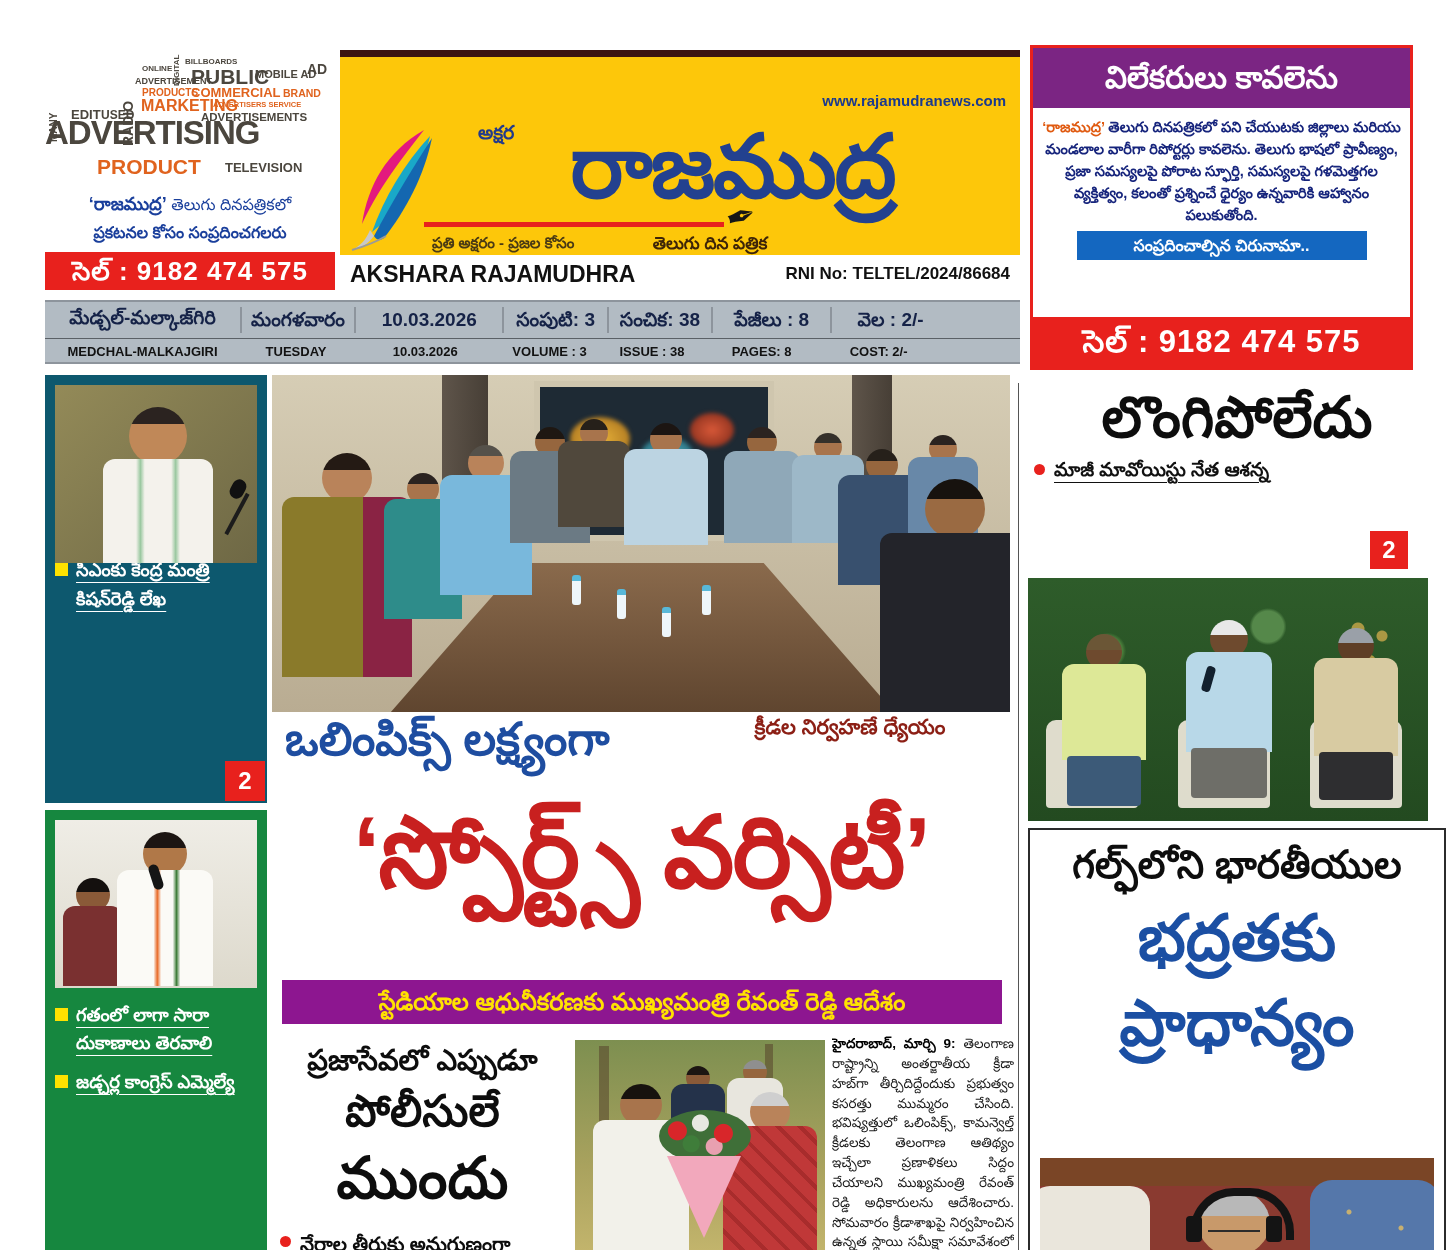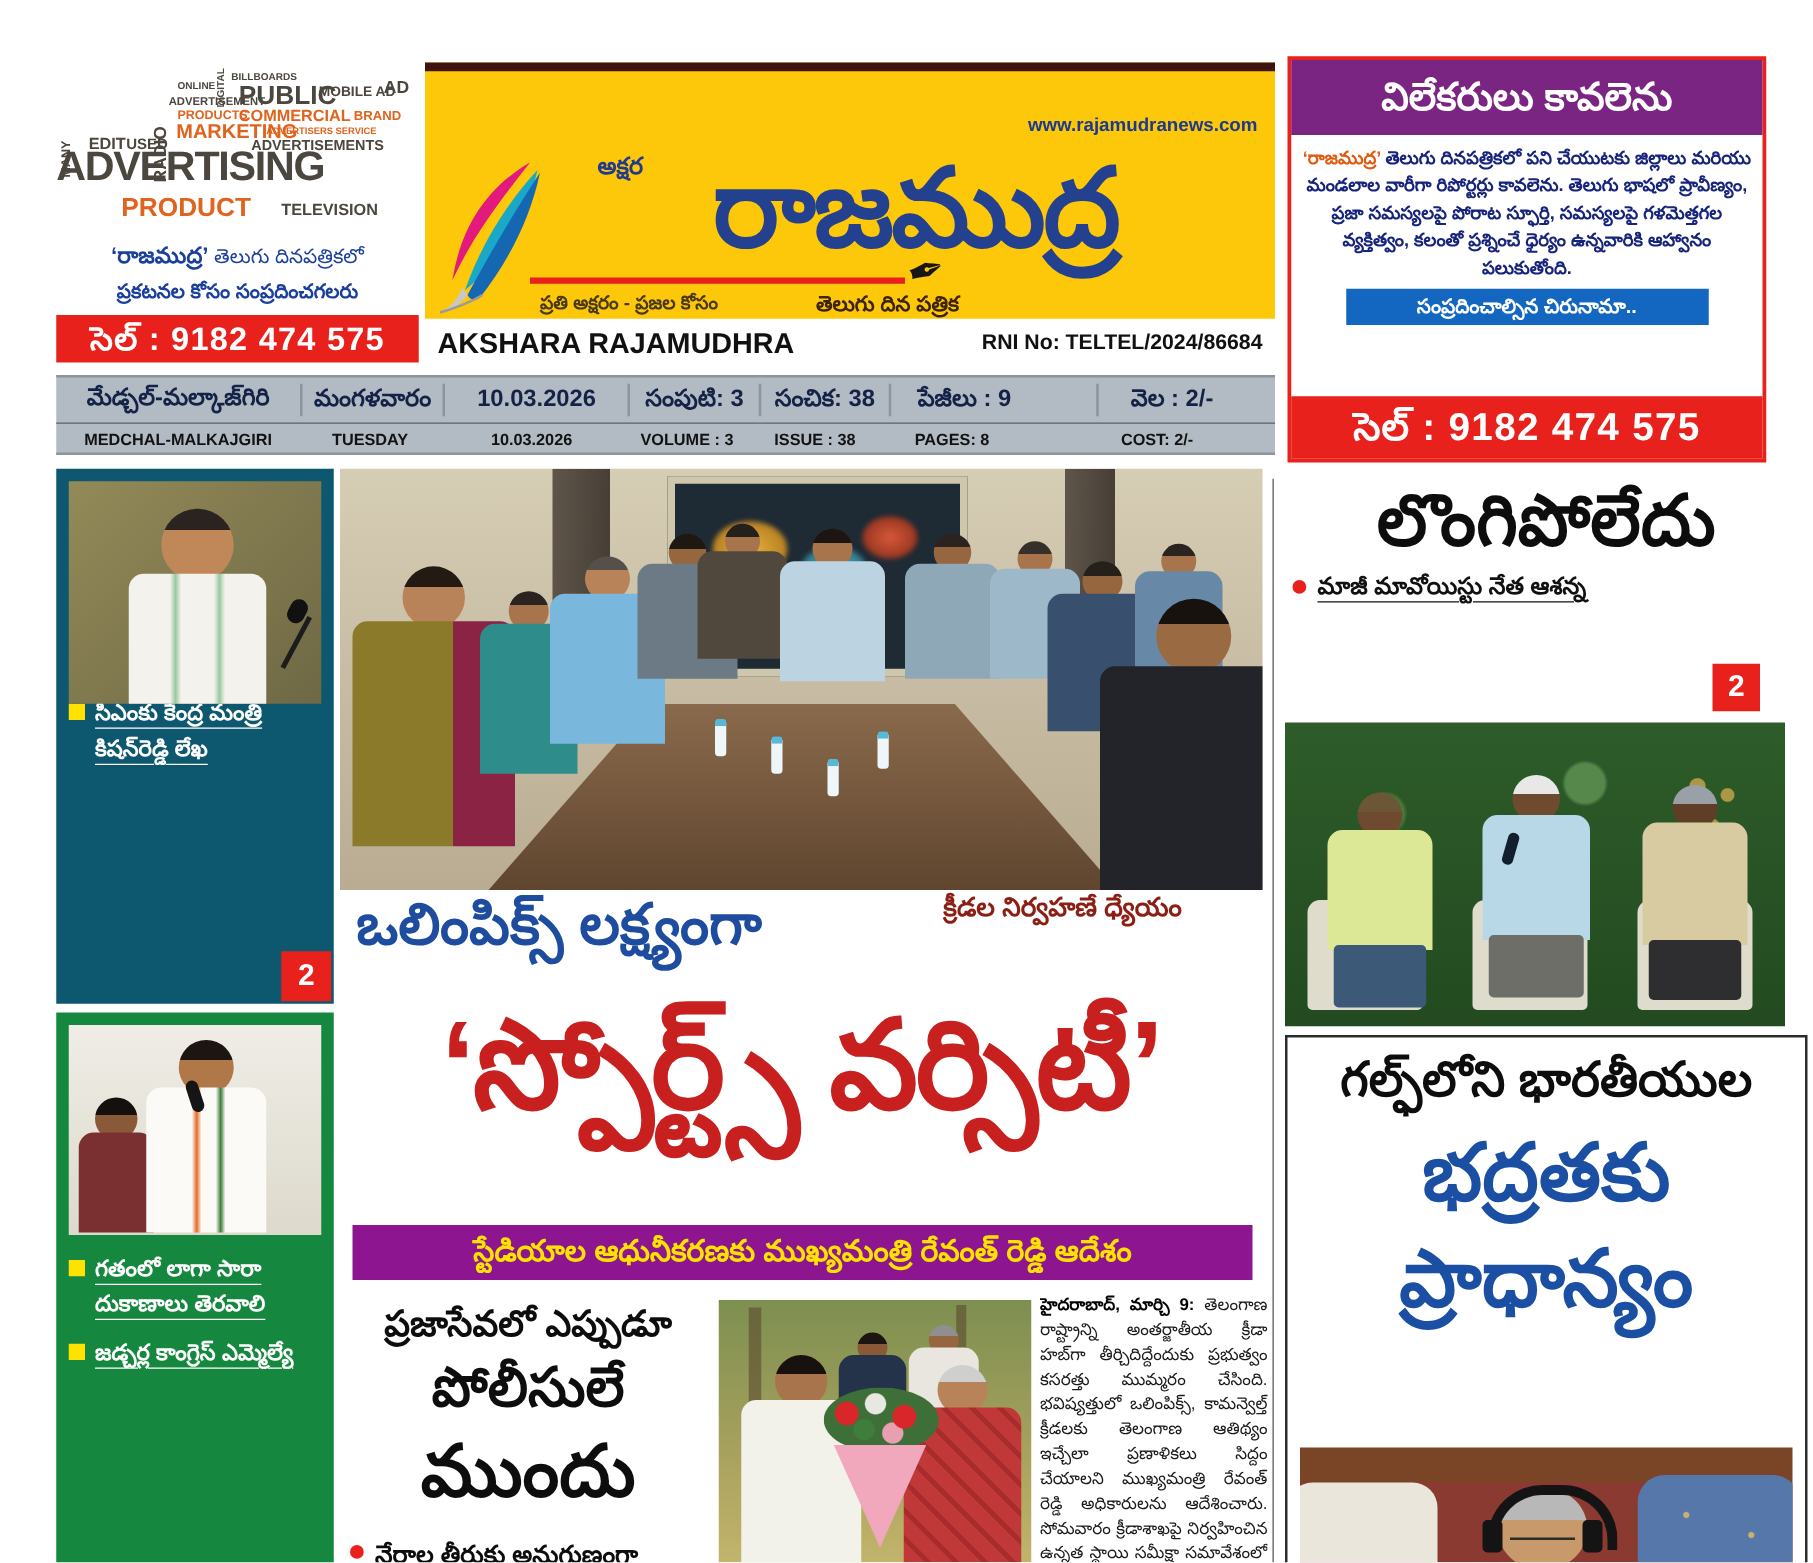--- a/index.html
+++ b/index.html
@@ -64,21 +64,21 @@
   
   .dateline{position:absolute;left:45px;top:300px;width:975px;height:64px;background:#b2bbc3;
             border-top:2px solid #8d949c;border-bottom:2px solid #8d949c;box-sizing:border-box;}
   .dl-row{display:flex;width:100%;}
   .dl-r1{height:36px;align-items:center;}
   .dl-r2{height:24px;align-items:center;border-top:1.5px solid #5a6066;}
   .dl-cell{text-align:center;overflow:hidden;white-space:nowrap;}
   .dl-r1 .dl-cell{color:#152247;font-weight:800;font-size:19px;}
   .dl-r1 .dl-cell + .dl-cell{border-left:2px solid #8d949c;height:26px;line-height:26px;}
   .dl-r2 .dl-cell{color:#121212;font-weight:800;font-size:13px;}
-  .c1{width:20%;} .c2{width:11.5%;} .c3{width:15%;} .c4{width:10.5%;} .c5{width:10.5%;} .c6{width:12%;} .c7{width:12%;margin-left:47px;}
+  .c1{width:20%;} .c2{width:11.5%;} .c3{width:15%;} .c4{width:10.5%;} .c5{width:10.5%;} .c6{width:12%;} .c7{width:12%;}
   
   .card{position:absolute;left:45px;width:222px;box-sizing:border-box;padding:10px;}
   .card-teal{top:375px;height:428px;background:#0d586e;}
   .card-green{top:810px;height:445px;background:#16873f;}
   .card h2{margin:8px 0 0;color:#fff;text-align:center;font-weight:800;}
   .c1-headline{font-size:33px;line-height:1.55;}
   .c2-h1{font-size:28px;line-height:1.5;margin:6px 0 0;color:#fff;text-align:center;font-weight:800;}
   .c2-h2{font-size:38px;line-height:1.45;margin:0;color:#fff;text-align:center;font-weight:800;}
   .c2-h3{font-size:50px;line-height:1.35;margin:0;color:#fff;text-align:center;font-weight:800;}
   .cb{display:flex;gap:8px;margin-top:10px;color:#fff;font-size:18px;font-weight:bold;line-height:1.6;}
@@ -221,21 +221,21 @@
     <div class="rc-red">సెల్ : 9182 474 575</div>
   </aside>
 
   <div class="dateline">
     <div class="dl-row dl-r1">
       <div class="dl-cell c1">మేడ్చల్-మల్కాజ్‌గిరి</div>
       <div class="dl-cell c2">మంగళవారం</div>
       <div class="dl-cell c3">10.03.2026</div>
       <div class="dl-cell c4">సంపుటి: 3</div>
       <div class="dl-cell c5">సంచిక: 38</div>
-      <div class="dl-cell c6">పేజీలు : 9</div>
+      <div class="dl-cell c6">పేజీలు : 8</div>
       <div class="dl-cell c7">వెల : 2/-</div>
     </div>
     <div class="dl-row dl-r2">
       <div class="dl-cell c1">MEDCHAL-MALKAJGIRI</div>
       <div class="dl-cell c2">TUESDAY</div>
       <div class="dl-cell c3">10.03.2026</div>
       <div class="dl-cell c4">VOLUME : 3</div>
       <div class="dl-cell c5">ISSUE : 38</div>
       <div class="dl-cell c6">PAGES: 8</div>
       <div class="dl-cell c7">COST: 2/-</div>

